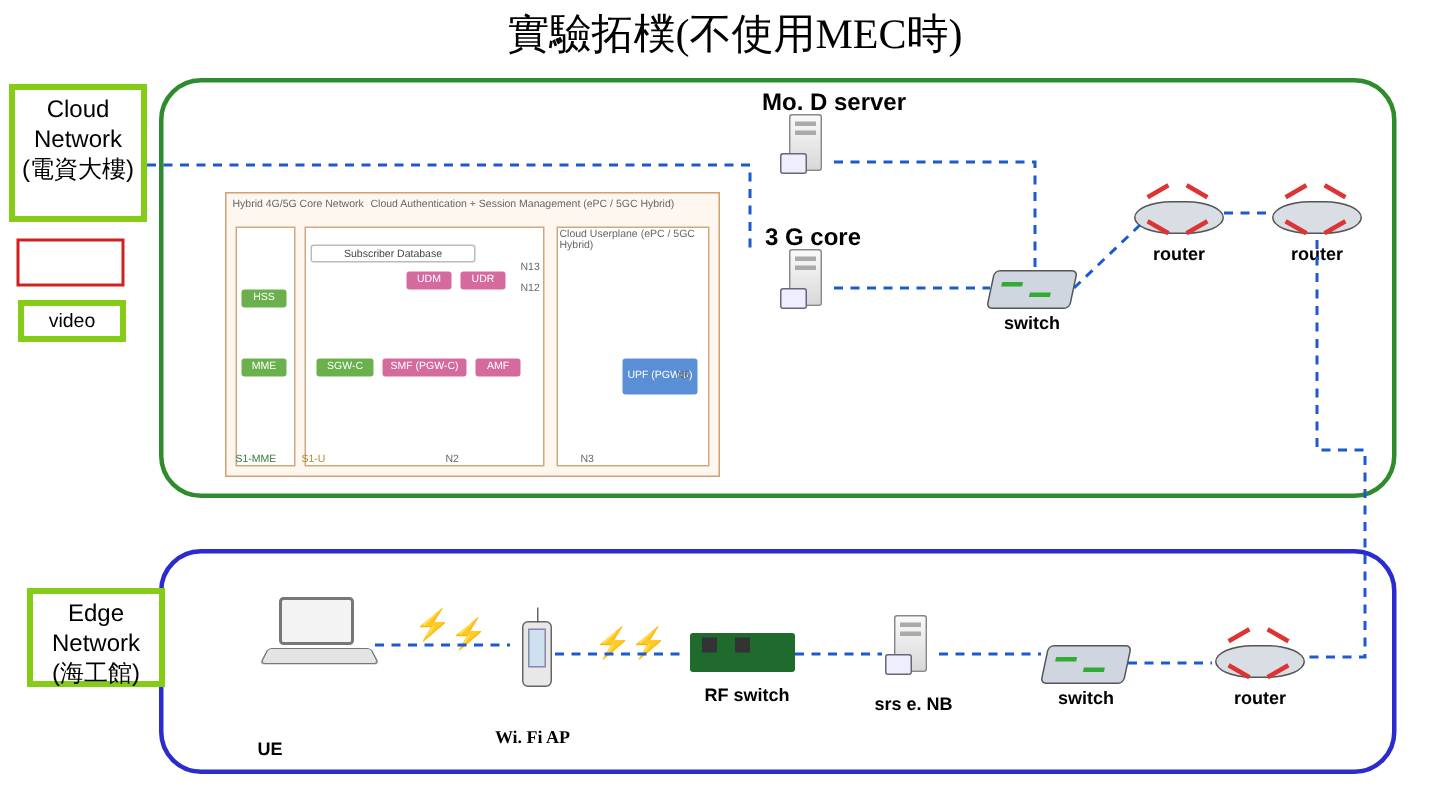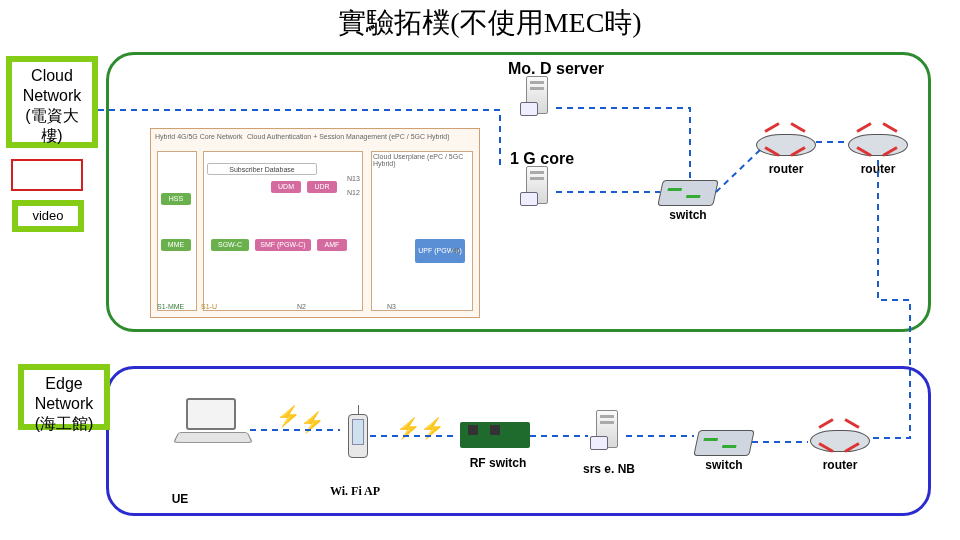--- a/index.html
+++ b/index.html
@@ -16,21 +16,21 @@
     position: absolute;
     top: 4px;
     left: 10px;
     width: 100%;
     text-align: center;
     font-size: 28px;
     font-family: "DFKai-SB", "KaiTi", serif;
   }
   .box {
     position: absolute;
-    border: 6px solid #84cc16;
+    border: 4px solid #84cc16;
     background: #fff;
     text-align: center;
     font-size: 16px;
     line-height: 1.25;
     padding: 4px 4px;
   }
   .video-box {
     font-size: 13px;
     padding: 2px 6px;
   }
@@ -191,21 +191,21 @@
 
 <div class="title">實驗拓樸(不使用MEC時)</div>
 
 <div class="cloud-frame"></div>
 <div class="edge-frame"></div>
 
 <div class="box" style="left:6px; top:56px; width:92px; height:92px;">Cloud Network (電資大樓)</div>
 
 <div class="box video-box" style="left:12px; top:200px; width:72px;">video</div>
 
-<div class="box" style="left:18px; top:364px; width:92px; height:66px;">Edge Network (海工館)</div>
+<div class="box" style="left:18px; top:392px; width:92px; height:66px;">Edge Network (海工館)</div>
 
 <div class="core-arch">
   <div class="tab" style="left:4px;">Hybrid 4G/5G Core Network</div>
   <div class="tab" style="left:96px;">Cloud Authentication + Session Management (ePC / 5GC Hybrid)</div>
 
   <div class="col" style="left:6px;  width:40px;"></div>
   <div class="col" style="left:52px; width:160px;"></div>
   <div class="col" style="left:220px; width:102px;"></div>
   <div class="tab" style="left:222px; top:24px;">Cloud Userplane (ePC / 5GC Hybrid)</div>
 
@@ -229,21 +229,21 @@
   <span class="tab" style="left:196px; top:60px;">N12</span>
   <span class="tab" style="left:196px; top:46px;">N13</span>
 </div>
 
 <div class="sublabel" style="left:508px; top:60px;">Mo. D server</div>
 <div class="server" style="left:520px; top:76px;">
   <div class="tower"></div>
     <div class="mon"></div>
 </div>
 
-<div class="sublabel" style="left:510px; top:150px;">1 G core</div>
+<div class="sublabel" style="left:510px; top:150px;">3 G core</div>
 <div class="server" style="left:520px; top:166px;">
   <div class="tower"></div>
     <div class="mon"></div>
 </div>
 
 <div class="switch" style="left:660px; top:180px;"></div>
 <div class="devlabel" style="left:660px; top:208px; width:56px;">switch</div>
 
 <div class="router" style="left:756px; top:120px;">
   <div class="body"></div>

